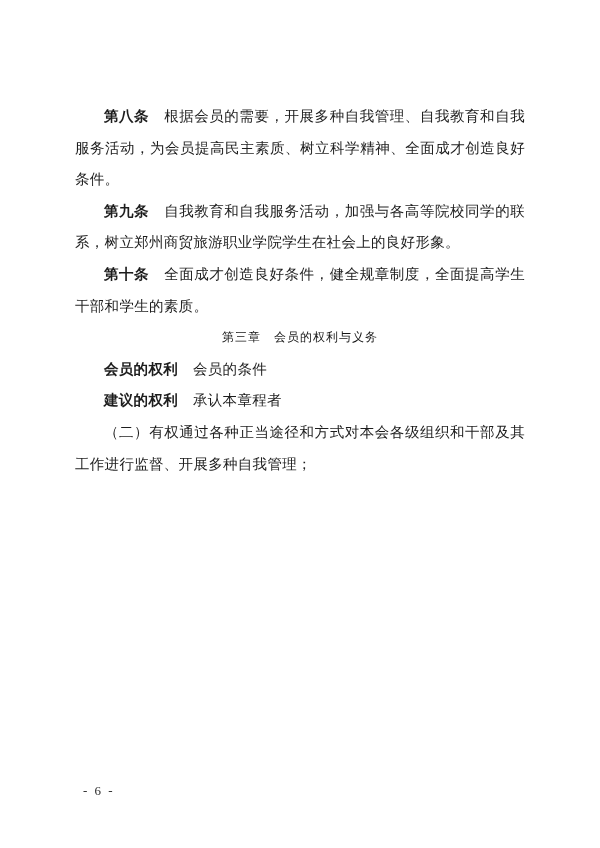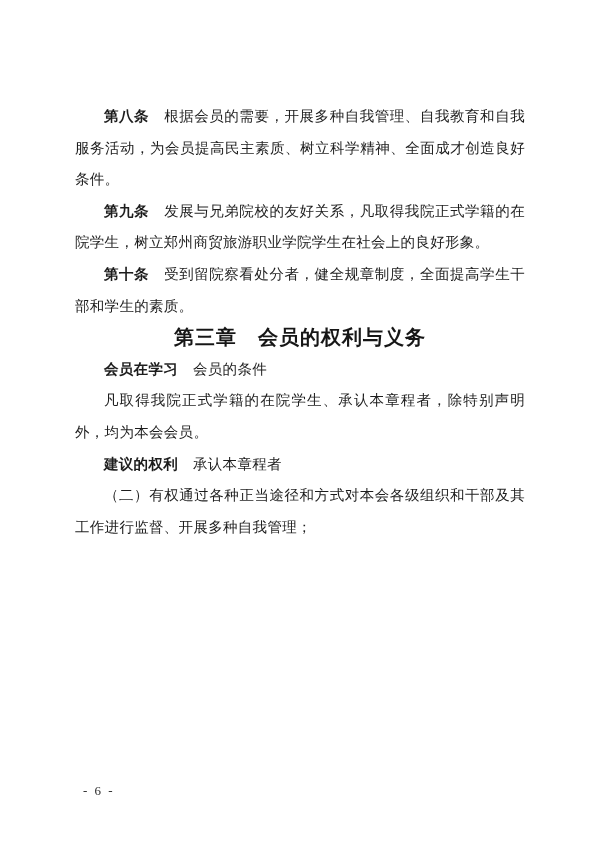--- a/index.html
+++ b/index.html
@@ -27,22 +27,22 @@
     text-align: justify;
     text-indent: 2em;
     letter-spacing: 0.3px;
     color: #1d1d1d;
   }
   .term {
     font-weight: bold;
     margin-right: 15px;
   }
   .chapter {
-    font-size: 20px;
-    font-weight: bold;
+    font-size: 12px;
+    font-weight: normal;
     text-align: center;
     line-height: 31.6px;
     letter-spacing: 1px;
     color: #161616;
   }
   .pagenum {
     position: absolute;
     left: 83px;
     top: 783px;
     font-size: 13px;
@@ -51,29 +51,28 @@
   }
 </style>
 </head>
 <body>
 
 <div class="page">
   <main class="content">
 
     <p class="para"><span class="term">第八条</span><span>根据会员的需要，开展多种自我管理、自我教育和自我服务活动，为会员提高民主素质、树立科学精神、全面成才创造良好条件。</span></p>
 
-    <p class="para"><span class="term">第九条</span><span>发展与兄弟院校的友好关系，凡取得我院正式学籍的在院学生，树立郑州商贸旅游职业学院学生在社会上的良好形象。</span></p>
+    <p class="para"><span class="term">第九条</span><span>自我教育和自我服务活动，加强与各高等院校同学的联系，树立郑州商贸旅游职业学院学生在社会上的良好形象。</span></p>
 
-    <p class="para"><span class="term">第十条</span><span>受到留院察看处分者，健全规章制度，全面提高学生干部和学生的素质。</span></p>
+    <p class="para"><span class="term">第十条</span><span>全面成才创造良好条件，健全规章制度，全面提高学生干部和学生的素质。</span></p>
 
     <h2 class="chapter">第三章　会员的权利与义务</h2>
 
-    <p class="para"><span class="term">会员在学习</span><span>会员的条件</span></p>
+    <p class="para"><span class="term">会员的权利</span><span>会员的条件</span></p>
 
-    <p class="para"><span>凡取得我院正式学籍的在院学生、承认本章程者，除特别声明外，均为本会会员。</span></p>
 
     <p class="para"><span class="term">建议的权利</span><span>承认本章程者</span></p>
 
 
     <p class="para"><span>（二）有权通过各种正当途径和方式对本会各级组织和干部及其工作进行监督、开展多种自我管理；</span></p>
 
 
 
 
   </main>

